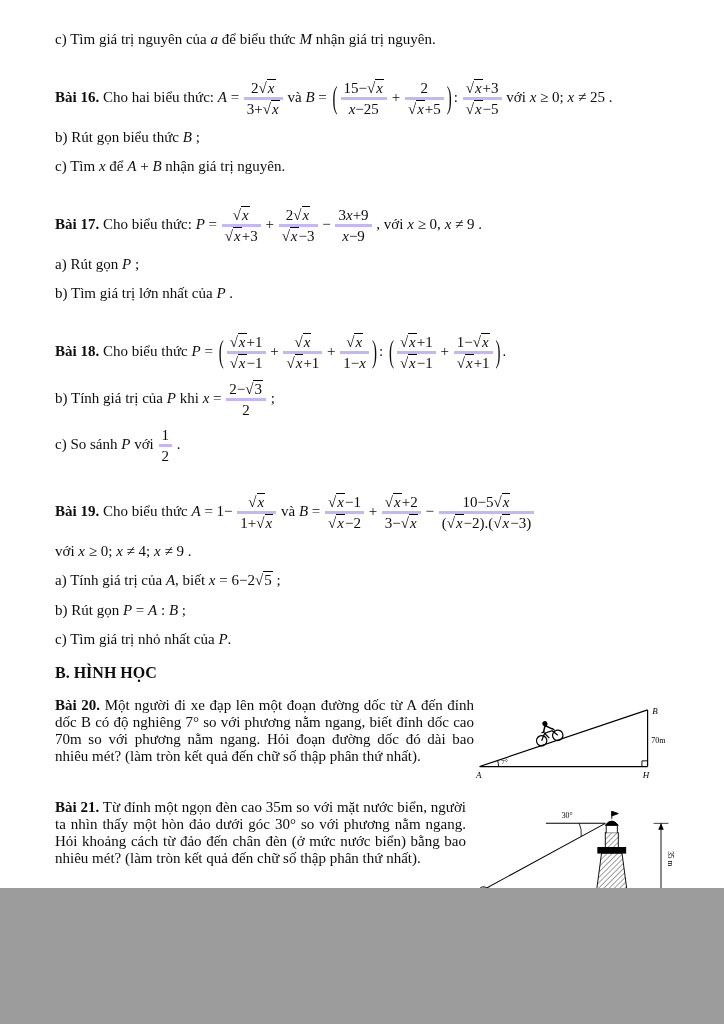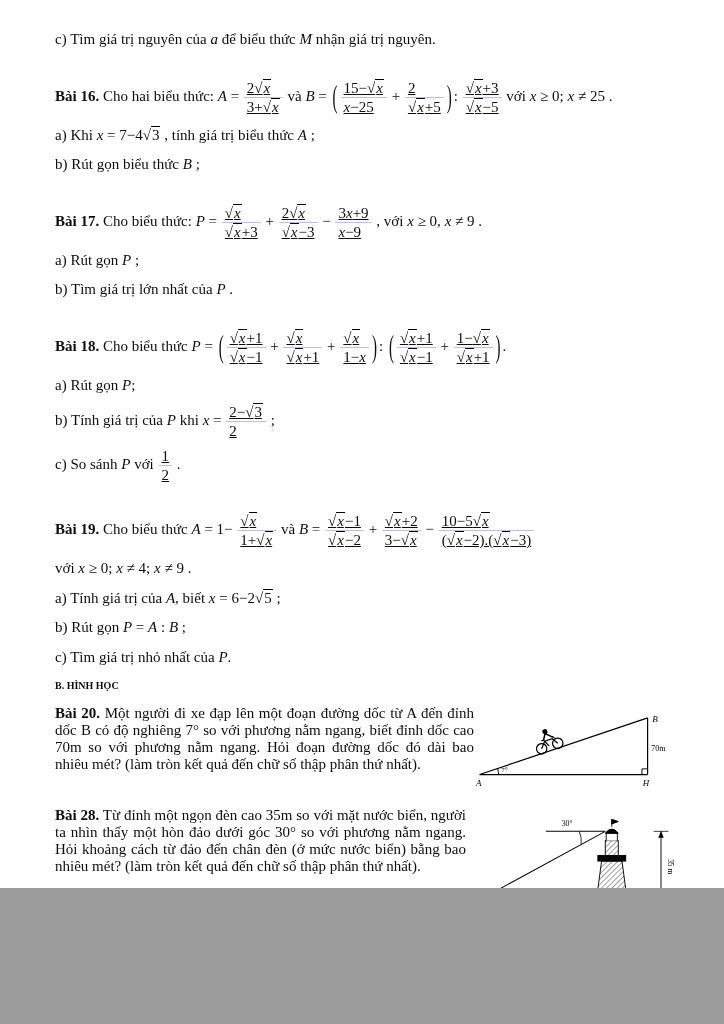--- a/index.html
+++ b/index.html
@@ -5,26 +5,26 @@
   * { box-sizing: border-box; }
   html,body { margin:0; padding:0; background:#9c9c9c; }
   .page {
     width:724px; height:888px; background:#ffffff; position:relative;
     font-family:"Liberation Serif", serif; font-size:15px; color:#0d0d0d;
     overflow:hidden; margin:0 auto;
   }
   .content { padding:28px 50px 0 55px; }
   p { margin:0 0 7px 0; line-height:1.5; }
   p.prob { margin-top:28px; margin-bottom:8px; }
-  .section-title { font-weight:bold; margin:10px 0 6px 0; font-size:10px; }
+  .section-title { font-weight:bold; margin:10px 0 6px 0; font-size:16px; }
 
   
-  .frac { display:inline-block; vertical-align:middle; line-height:1.2; padding:0 1px;text-decoration:underline; }
+  .frac { display:inline-block; vertical-align:middle; text-align:center; line-height:1.2; padding:0 1px; }
   .frac .num { display:block; padding:0 3px; }
-  .frac .den { display:block; border-top:1px solid #c4b5fd; padding:0 3px; }
+  .frac .den { display:block; border-top:3px solid #c4b5fd; padding:0 3px; }
   .sqrt { white-space:nowrap; }
   .vinc { border-top:1px solid #000; padding:0 1px; }
   .bp { display:inline-block; transform:scaleY(2.1); vertical-align:middle; margin:0 2px; font-weight:300; }
 
   
   .two-col { display:flex; align-items:flex-start; margin-top:12px; }
   .two-col .txt { flex:1 1 auto; text-align:justify; }
   .two-col .fig { flex:0 0 auto; padding-top:4px; }
 
   svg text { font-family:"Liberation Serif", serif; fill:#000; }
@@ -36,29 +36,28 @@
 </style>
 </head>
 <body>
 
 <div class="page">
   <div class="content">
 
     <p>c) Tìm giá trị nguyên của <i>a</i> để biểu thức <i>M</i> nhận giá trị nguyên.</p>
 
     <p class="prob"><b>Bài 16.</b> Cho hai biểu thức:  <i>A</i> = <span class="frac"><span class="num">2<span class="sqrt">√<span class="vinc"><i>x</i></span></span></span><span class="den">3+<span class="sqrt">√<span class="vinc"><i>x</i></span></span></span></span>  và  <i>B</i> = <span class="bp">(</span><span class="frac"><span class="num">15−<span class="sqrt">√<span class="vinc"><i>x</i></span></span></span><span class="den"><i>x</i>−25</span></span> + <span class="frac"><span class="num">2</span><span class="den"><span class="sqrt">√<span class="vinc"><i>x</i></span></span>+5</span></span><span class="bp">)</span>: <span class="frac"><span class="num"><span class="sqrt">√<span class="vinc"><i>x</i></span></span>+3</span><span class="den"><span class="sqrt">√<span class="vinc"><i>x</i></span></span>−5</span></span>  với  <i>x</i> ≥ 0; <i>x</i> ≠ 25 .</p>
-    <p>a) Khi  <i>x</i> = 7−4<span class="sqrt">√<span class="vinc">3</span></span> , tính giá trị biểu thức <i>A</i> ;</p>
     <p>b) Rút gọn biểu thức <i>B</i> ;</p>
+    <p>c) Tìm <i>x</i> để <i>A</i> + <i>B</i> nhận giá trị nguyên.</p>
 
     <p class="prob"><b>Bài 17.</b>  Cho biểu thức:  <i>P</i> = <span class="frac"><span class="num"><span class="sqrt">√<span class="vinc"><i>x</i></span></span></span><span class="den"><span class="sqrt">√<span class="vinc"><i>x</i></span></span>+3</span></span> + <span class="frac"><span class="num">2<span class="sqrt">√<span class="vinc"><i>x</i></span></span></span><span class="den"><span class="sqrt">√<span class="vinc"><i>x</i></span></span>−3</span></span> − <span class="frac"><span class="num">3<i>x</i>+9</span><span class="den"><i>x</i>−9</span></span> , với  <i>x</i> ≥ 0, <i>x</i> ≠ 9 .</p>
     <p>a) Rút gọn  <i>P</i> ;</p>
     <p>b) Tìm giá trị lớn nhất của  <i>P</i> .</p>
 
     <p class="prob"><b>Bài 18.</b> Cho biểu thức  <i>P</i> = <span class="bp">(</span><span class="frac"><span class="num"><span class="sqrt">√<span class="vinc"><i>x</i></span></span>+1</span><span class="den"><span class="sqrt">√<span class="vinc"><i>x</i></span></span>−1</span></span> + <span class="frac"><span class="num"><span class="sqrt">√<span class="vinc"><i>x</i></span></span></span><span class="den"><span class="sqrt">√<span class="vinc"><i>x</i></span></span>+1</span></span> + <span class="frac"><span class="num"><span class="sqrt">√<span class="vinc"><i>x</i></span></span></span><span class="den">1−<i>x</i></span></span><span class="bp">)</span>: <span class="bp">(</span><span class="frac"><span class="num"><span class="sqrt">√<span class="vinc"><i>x</i></span></span>+1</span><span class="den"><span class="sqrt">√<span class="vinc"><i>x</i></span></span>−1</span></span> + <span class="frac"><span class="num">1−<span class="sqrt">√<span class="vinc"><i>x</i></span></span></span><span class="den"><span class="sqrt">√<span class="vinc"><i>x</i></span></span>+1</span></span><span class="bp">)</span>.</p>
-    <p>a) Rút gọn <i>P</i>;</p>
     <p>b) Tính giá trị của <i>P</i> khi  <i>x</i> = <span class="frac"><span class="num">2−<span class="sqrt">√<span class="vinc">3</span></span></span><span class="den">2</span></span> ;</p>
     <p>c) So sánh <i>P</i> với  <span class="frac"><span class="num">1</span><span class="den">2</span></span> .</p>
 
     <p class="prob"><b>Bài 19.</b> Cho biểu thức  <i>A</i> = 1− <span class="frac"><span class="num"><span class="sqrt">√<span class="vinc"><i>x</i></span></span></span><span class="den">1+<span class="sqrt">√<span class="vinc"><i>x</i></span></span></span></span>  và  <i>B</i> = <span class="frac"><span class="num"><span class="sqrt">√<span class="vinc"><i>x</i></span></span>−1</span><span class="den"><span class="sqrt">√<span class="vinc"><i>x</i></span></span>−2</span></span> + <span class="frac"><span class="num"><span class="sqrt">√<span class="vinc"><i>x</i></span></span>+2</span><span class="den">3−<span class="sqrt">√<span class="vinc"><i>x</i></span></span></span></span> − <span class="frac"><span class="num">10−5<span class="sqrt">√<span class="vinc"><i>x</i></span></span></span><span class="den">(<span class="sqrt">√<span class="vinc"><i>x</i></span></span>−2).(<span class="sqrt">√<span class="vinc"><i>x</i></span></span>−3)</span></span></p>
     <p>với  <i>x</i> ≥ 0; <i>x</i> ≠ 4; <i>x</i> ≠ 9 .</p>
     <p>a) Tính giá trị của <i>A</i>, biết  <i>x</i> = 6−2<span class="sqrt">√<span class="vinc">5</span></span> ;</p>
     <p>b) Rút gọn  <i>P</i> = <i>A</i> : <i>B</i> ;</p>
     <p>c) Tìm giá trị nhỏ nhất của <i>P</i>.</p>
 
     <p class="section-title">B. HÌNH HỌC</p>
@@ -88,21 +87,21 @@
           <text x="189" y="12" font-size="9.5" class="it">B</text>
           <text x="188" y="43" font-size="8.5">70m</text>
           <text x="2" y="80" font-size="9.5" class="it">A</text>
           <text x="179" y="80" font-size="9.5" class="it">H</text>
           <text x="29" y="65" font-size="7.5">7°</text>
         </svg>
       </div>
     </div>
 
     <div class="two-col">
-      <div class="txt"><b>Bài 28.</b> Từ đỉnh một ngọn đèn cao 35m so với mặt nước biển, người ta nhìn thấy một hòn đảo dưới góc 30° so với phương nằm ngang. Hỏi khoảng cách từ đảo đến chân đèn (ở mức nước biển) bằng bao nhiêu mét? (làm tròn kết quả đến chữ số thập phân thứ nhất).</div>
+      <div class="txt"><b>Bài 21.</b> Từ đỉnh một ngọn đèn cao 35m so với mặt nước biển, người ta nhìn thấy một hòn đảo dưới góc 30° so với phương nằm ngang. Hỏi khoảng cách từ đảo đến chân đèn (ở mức nước biển) bằng bao nhiêu mét? (làm tròn kết quả đến chữ số thập phân thứ nhất).</div>
       <div class="fig">
         <svg width="208" height="102" viewBox="0 0 224 106">
           <defs>
             <pattern id="hatch21" width="4" height="4" patternUnits="userSpaceOnUse" patternTransform="rotate(45)">
               <line x1="0" y1="0" x2="0" y2="4" stroke="#000" stroke-width="0.8"></line>
             </pattern>
           </defs>
 
           <line x1="3" y1="97" x2="180" y2="97" stroke="#000" stroke-width="1.2"></line>
 

